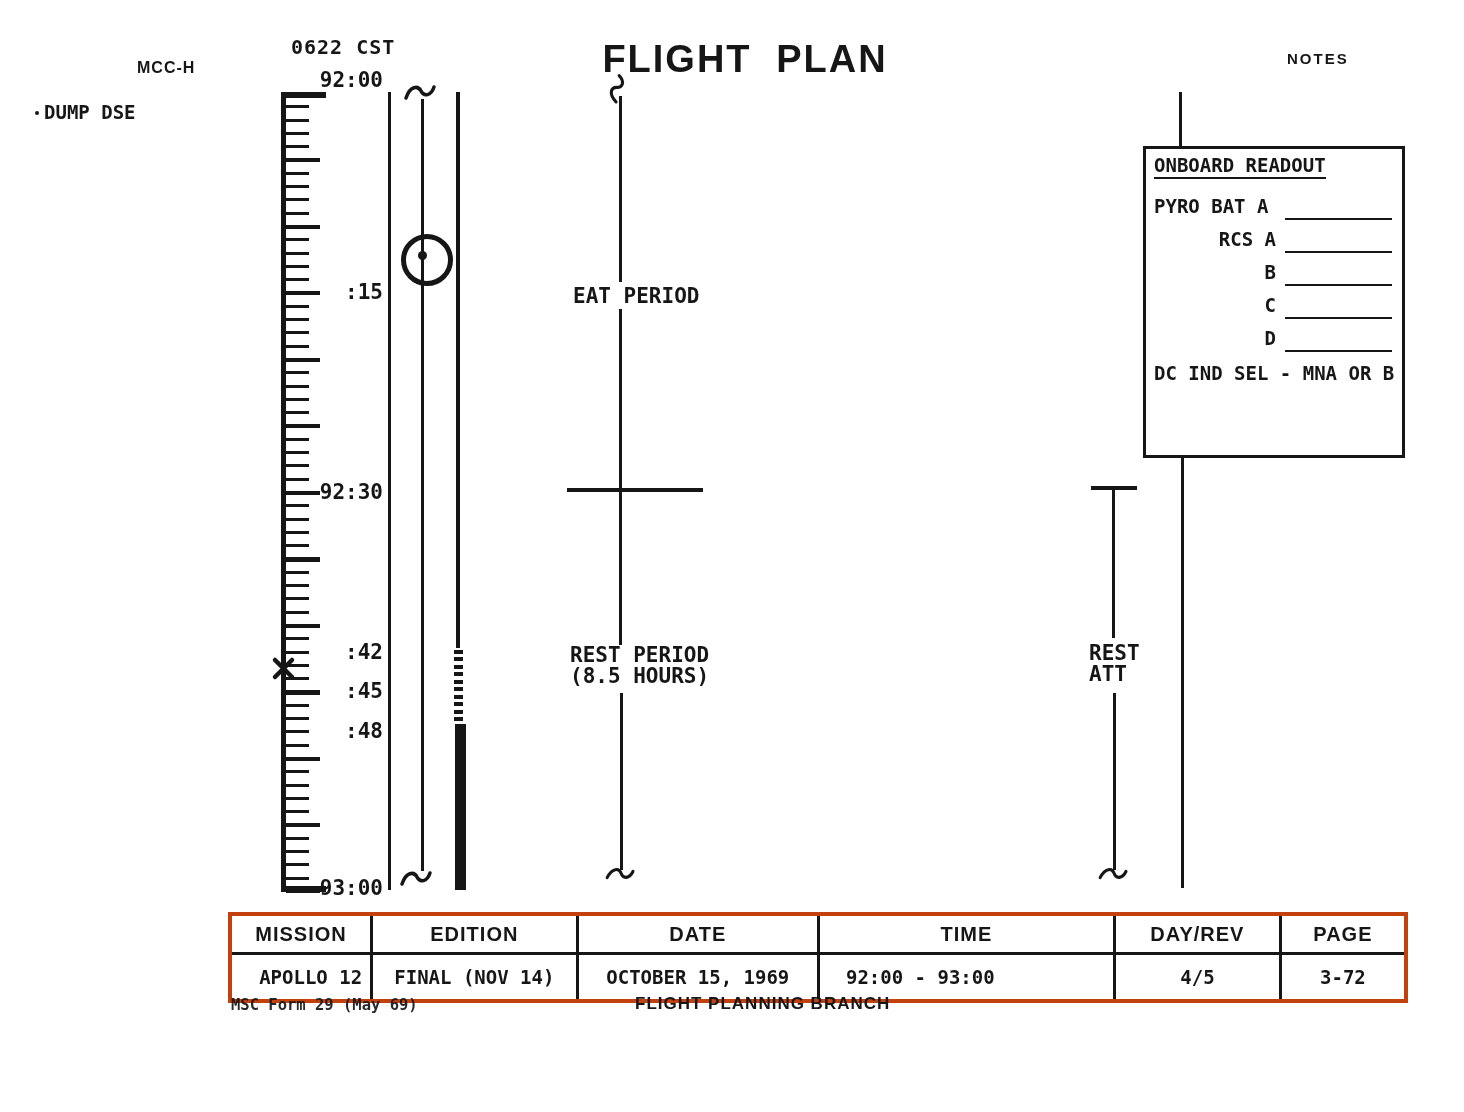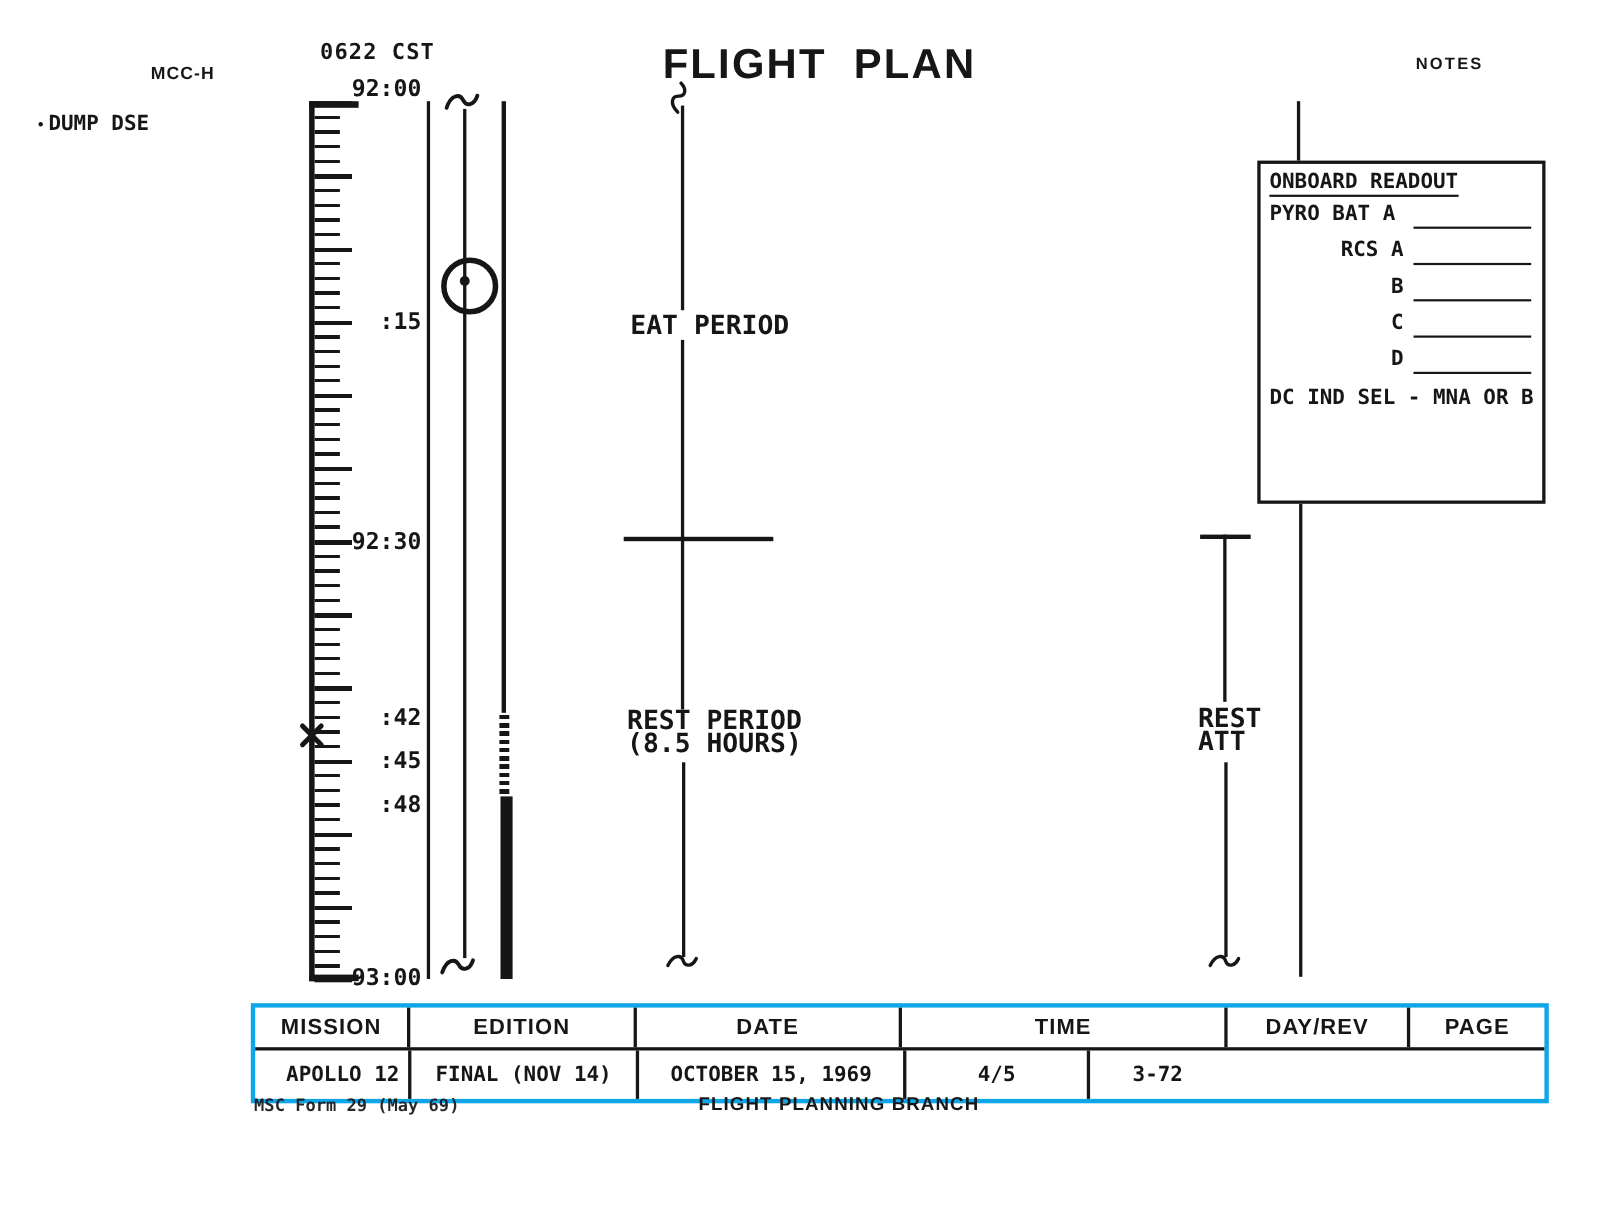--- a/index.html
+++ b/index.html
@@ -32,33 +32,33 @@
   .tlabel{left:240px; width:143px; text-align:right; font-size:21px; font-weight:bold; line-height:22px;}
 
   
   .vline{background:#161616;}
   .circle-sym{left:401px; top:234px; width:42px; height:42px; border:5px solid #161616; border-radius:50%; background:transparent;}
   .circle-dot{left:418px; top:251px; width:9px; height:9px; background:#161616; border-radius:50%;}
   .dashseg{left:454px; top:650px; width:9px; height:73px;
     background:repeating-linear-gradient(to bottom,#161616 0px,#161616 4px,transparent 4px,transparent 7.5px);}
   .thickseg{left:455px; top:724px; width:11px; height:166px; background:#161616;}
 
-  .evtext{font-size:24px; font-weight:bold; line-height:21px; letter-spacing:0px;}
+  .evtext{font-size:21px; font-weight:bold; line-height:21px; letter-spacing:0px;}
 
   
   .obox{left:1143px; top:146px; width:262px; height:312px; border:3px solid #161616; background:#fff; box-sizing:border-box; padding:5px 8px 0 8px;}
-  .obox .otitle{font-size:19px; font-weight:bold; border-bottom:2px solid #161616; display:inline-block; padding-bottom:1px; margin-bottom:3px;}
+  .obox .otitle{font-size:19px; font-weight:bold; border-bottom:2px solid #161616; display:inline-block; padding-bottom:1px; margin-bottom:15px;}
   .orow{display:flex; height:33px; align-items:flex-start;}
   .olabel{width:122px; font-size:19px; font-weight:bold; line-height:24px; white-space:pre;}
   .olabel.r{text-align:right;}
   .oblank{flex:1 1 auto; border-bottom:2px solid #161616; height:24px; margin-left:9px; margin-right:2px;}
   .ofooter{font-size:19px; font-weight:bold; margin-top:3px; white-space:pre;}
 
   
-  .itable{left:228px; top:912px; width:1180px; border:4px solid #0ea5e9; box-sizing:border-box; background:#fff;}
+  .itable{left:228px; top:912px; width:1180px; border:4px solid #c2410c; box-sizing:border-box; background:#fff;}
   .trow{display:flex;}
   .trow.hdr{border-bottom:3px solid #161616;}
   .tcell{box-sizing:border-box; border-right:3px solid #161616; display:flex; align-items:center; justify-content:center;}
   .tcell:last-child{border-right:none;}
   .trow.hdr .tcell{height:36px; font-family:"Liberation Sans",sans-serif; font-weight:bold; font-size:20px; letter-spacing:1px;}
   .trow.val .tcell{height:44px; font-size:19px; font-weight:bold;}
   .c0{width:142px;} .c1{width:207px;} .c2{width:243px;} .c3{width:298px;} .c4{width:167px;} .c5{width:123px;border-radius:17px;}
   .trow.val .c0{justify-content:flex-end; padding-right:8px;}
   .trow.val .c3{justify-content:flex-start; padding-left:26px;}
 
@@ -173,20 +173,21 @@
       <div class="tcell c1">EDITION</div>
       <div class="tcell c2">DATE</div>
       <div class="tcell c3">TIME</div>
       <div class="tcell c4">DAY/REV</div>
       <div class="tcell c5">PAGE</div>
     </div>
     <div class="trow val">
       <div class="tcell c0">APOLLO 12</div>
       <div class="tcell c1">FINAL (NOV 14)</div>
       <div class="tcell c2">OCTOBER 15, 1969</div>
+      <div class="tcell c3">92:00 - 93:00</div>
       <div class="tcell c4">4/5</div>
       <div class="tcell c5">3-72</div>
     </div>
   </div>
 
   <div class="abs mono formno">MSC Form 29 (May 69)</div>
   <div class="abs sans branch">FLIGHT PLANNING BRANCH</div>
 
 </div>
 

